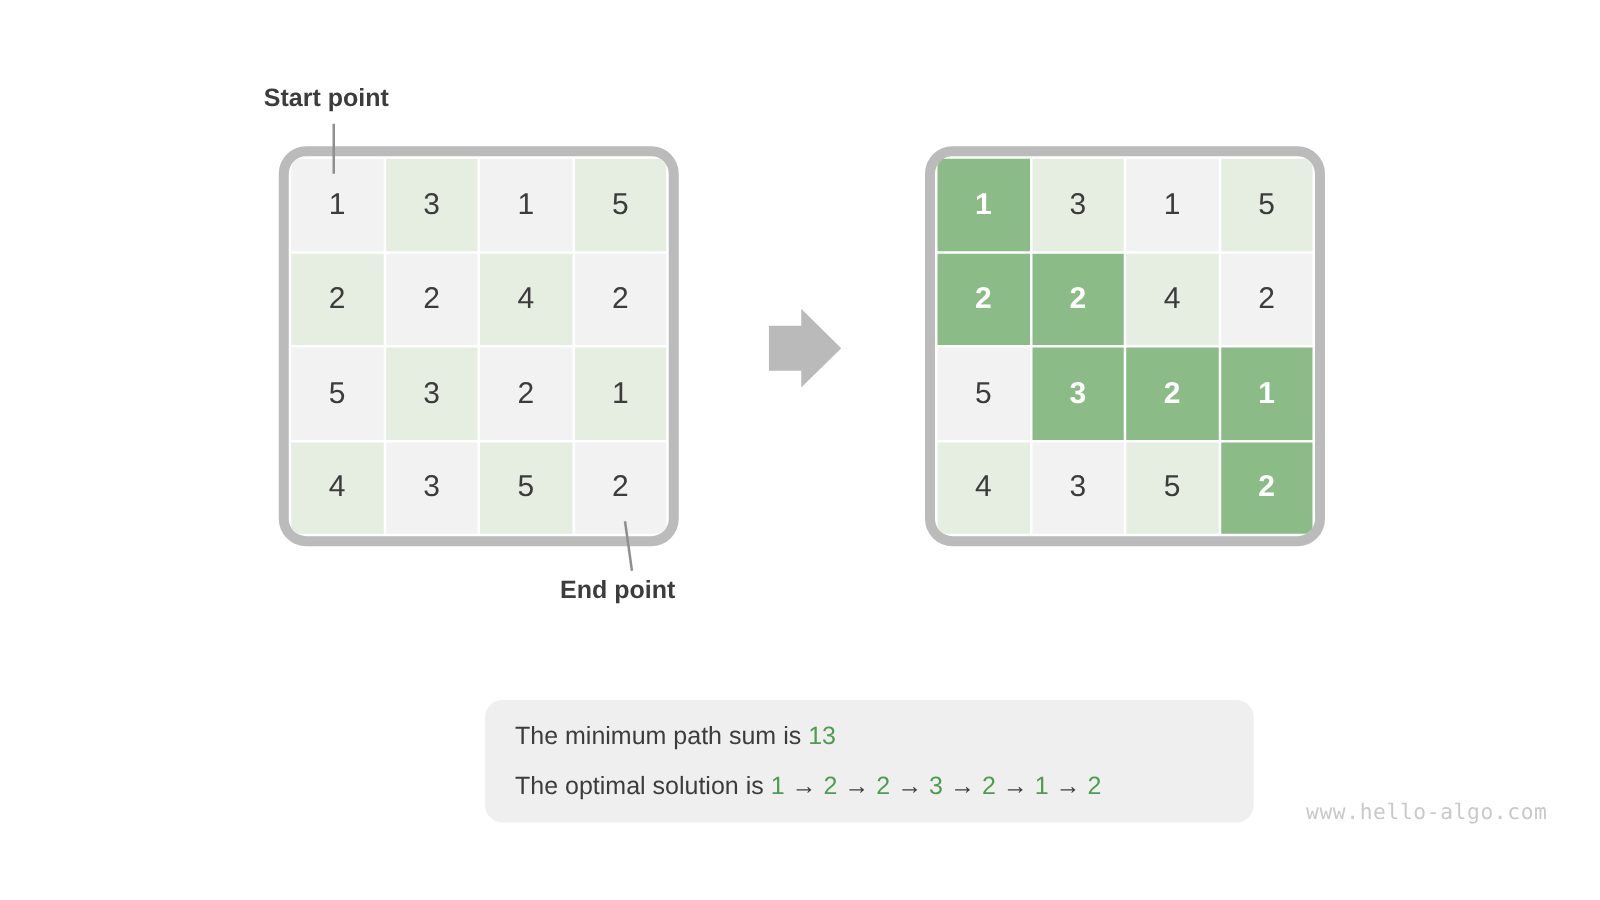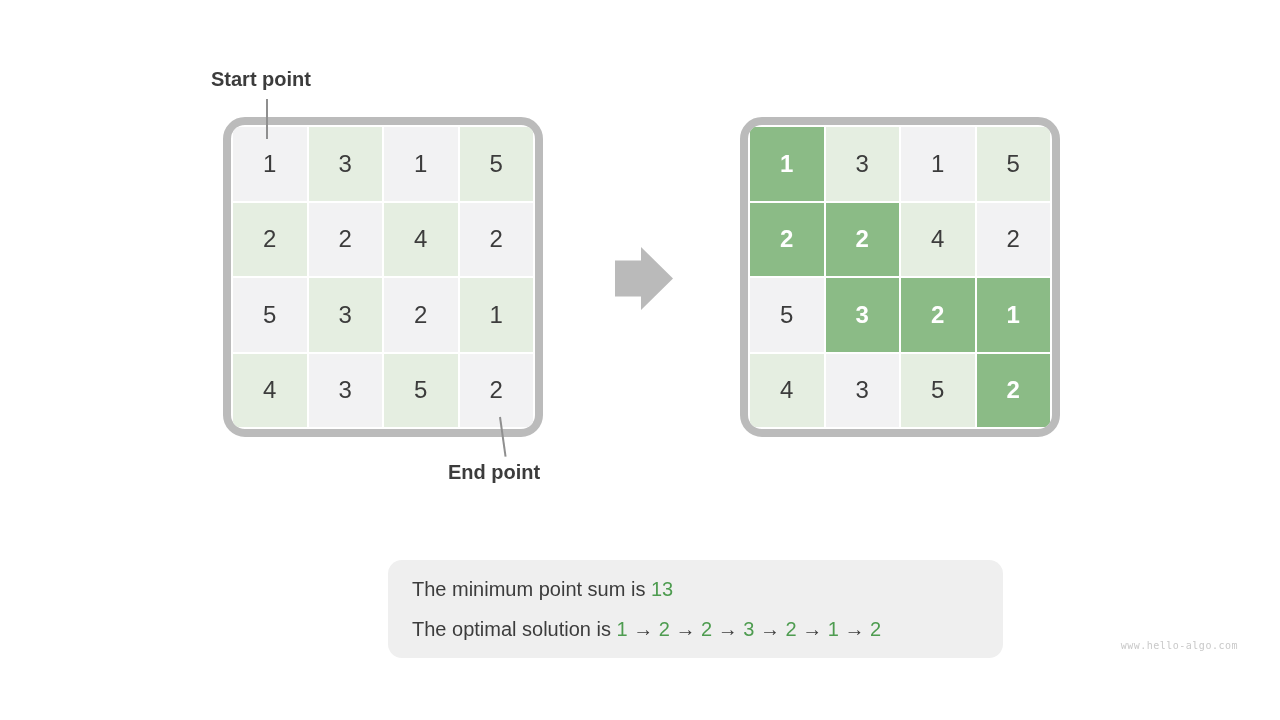--- a/index.html
+++ b/index.html
@@ -98,21 +98,21 @@
     color: var(--green-ink, #4e9c50);
     font-weight: 500;
   }
   .summary .seq-arrow { color: var(--ink, #3c3c3c); }
 
   .watermark {
     position: absolute;
     top: 640px;
     right: 42px;
     font-family: "DejaVu Sans Mono", "Liberation Mono", monospace;
-    font-size: 10px;
+    font-size: 17px;
     color: var(--watermark, #c9c9c9);
     letter-spacing: 0.5px;
   }
 </style>
 </head>
 <body>
 
 <div class="canvas">
 
   <div class="figure-label label-start">Start point</div>
@@ -162,21 +162,21 @@
       <div class="cell lite">5</div>
       <div class="cell path">2</div>
     </div>
 
   <div class="leader leader-end"></div>
 
   <div class="figure-label label-end">End point</div>
 
   <div class="summary">
     <div>
-      <span>The minimum point sum is </span><span class="sum-value">13</span>
+      <span>The minimum path sum is </span><span class="sum-value">13</span>
     </div>
     <div>
       <span>The optimal solution is </span><span id="solution-seq"><span class="seq-num">1</span><span class="seq-arrow"> → </span><span class="seq-num">2</span><span class="seq-arrow"> → </span><span class="seq-num">2</span><span class="seq-arrow"> → </span><span class="seq-num">3</span><span class="seq-arrow"> → </span><span class="seq-num">2</span><span class="seq-arrow"> → </span><span class="seq-num">1</span><span class="seq-arrow"> → </span><span class="seq-num">2</span></span>
     </div>
   </div>
 
   <div class="watermark">www.hello-algo.com</div>
 
 </div>
 

